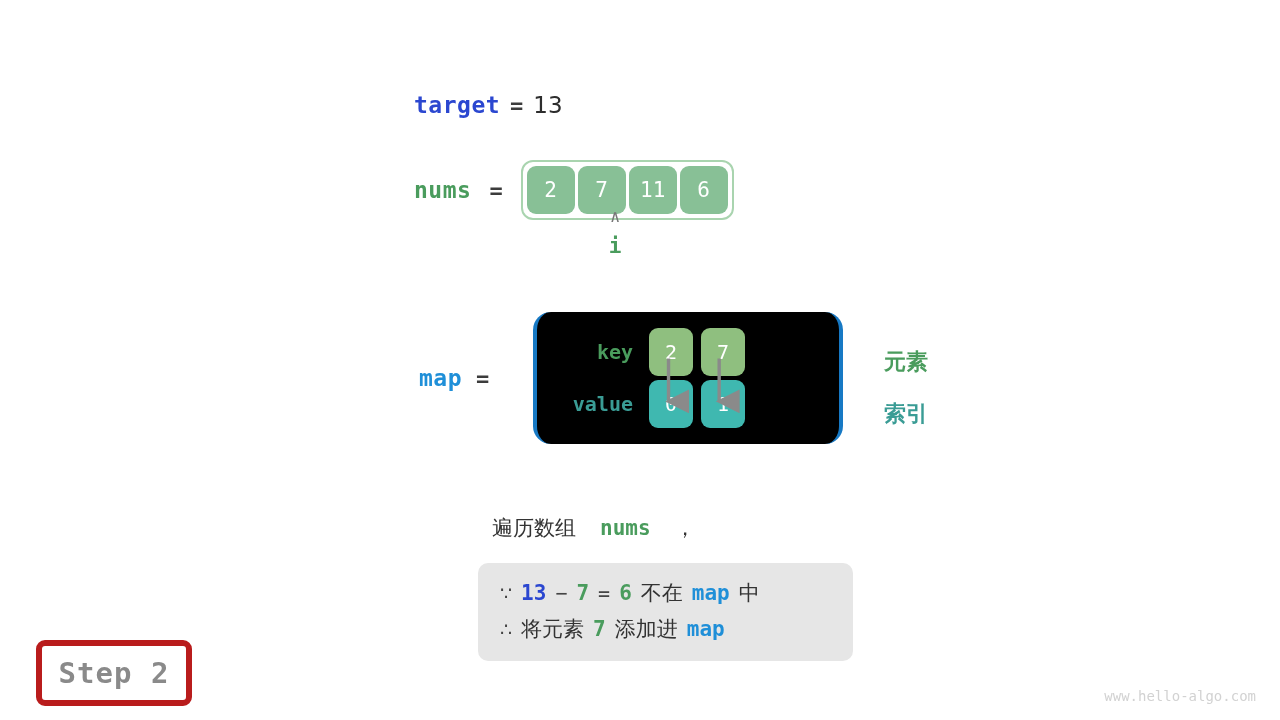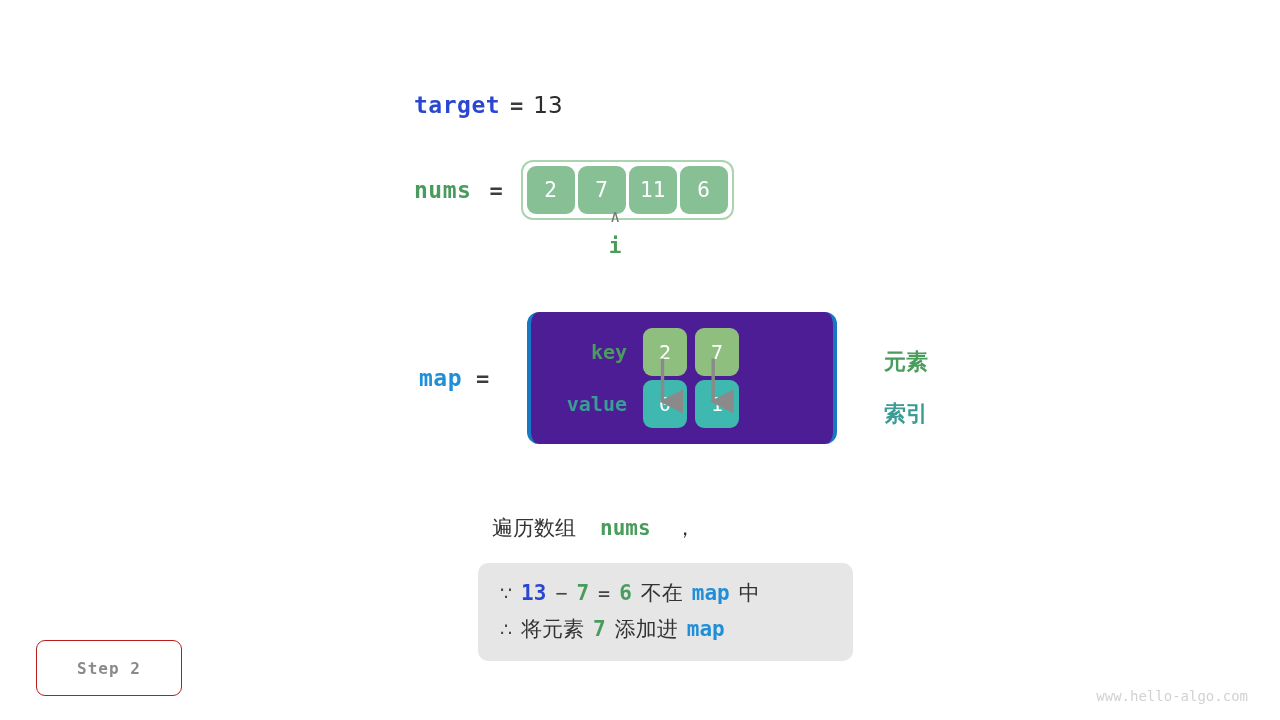--- a/index.html
+++ b/index.html
@@ -113,28 +113,28 @@
     align-items: center;
     gap: 14px;
     width: 108px;
     justify-content: flex-start;
     padding-left: 5px;
   }
   #map-box {
     position: relative;
     width: 310px;
     height: 132px;
-    background: #4c1d95;
+    background: #000000;
     border-left: 4px solid #1779c4;
     border-right: 4px solid #1779c4;
     border-top: 0;
     border-bottom: 0;
-    border-radius: 12px;
+    border-radius: 18px;
     box-sizing: border-box;
-    margin-left: 0;
+    margin-left: 6px;
   }
   .map-row-line {
     position: absolute;
     left: 0;
     width: 100%;
     height: 52px;
     display: flex;
     align-items: center;
   }
   #map-key-line { top: 14px; }
@@ -243,36 +243,36 @@
     color: #444444;
   }
 
   
   #step-badge {
     position: absolute;
     left: 36px;
     top: 640px;
     width: 144px;
     height: 54px;
-    border: 1px solid #b91c1c;
+    border: 6px solid #b91c1c;
     border-radius: 9px;
     display: flex;
     align-items: center;
     justify-content: center;
     font-family: "DejaVu Sans Mono", monospace;
-    font-size: 16px;
+    font-size: 29px;
     font-weight: bold;
     color: #8a8a8a;
     letter-spacing: 1px;
   }
 
   
   #watermark {
     position: absolute;
-    right: 32px;
+    right: 24px;
     bottom: 16px;
     font-family: "DejaVu Sans Mono", monospace;
     font-size: 14px;
     color: #d2d2d2;
   }
 </style>
 </head>
 <body>
 
 <div id="target-row">

